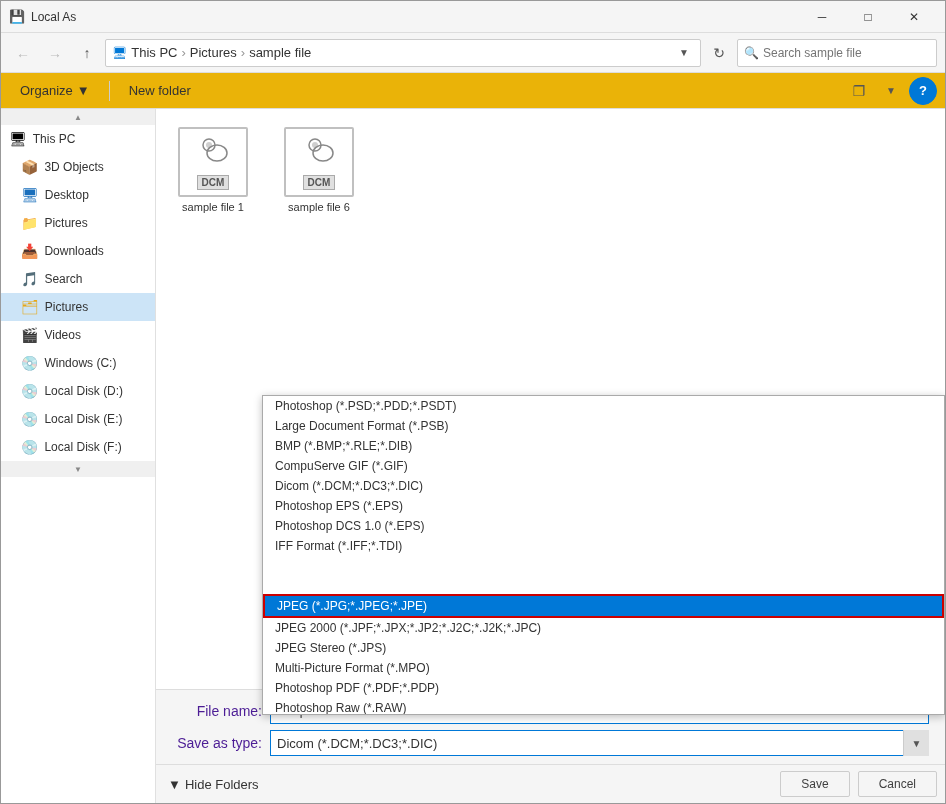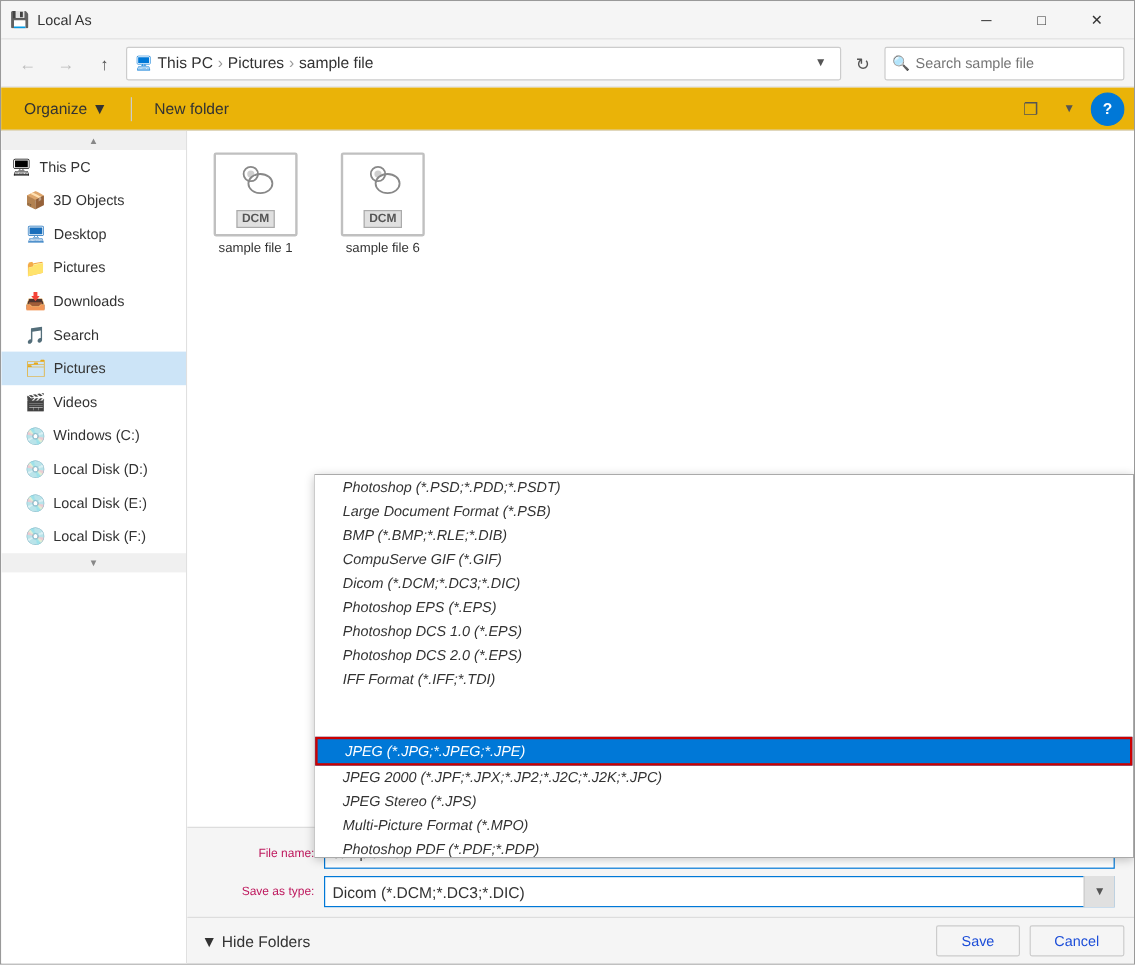--- a/index.html
+++ b/index.html
@@ -52,31 +52,31 @@
     .file-area { flex: 1; background: #fff; padding: 12px; display: flex; gap: 16px; flex-wrap: wrap; align-content: flex-start; overflow-y: auto; position: relative; }
     .file-icon-container { display: flex; flex-direction: column; align-items: center; width: 90px; cursor: pointer; padding: 6px; border-radius: 2px; }
     .file-icon { width: 70px; height: 70px; border: 2px solid #c0c0c0; background: #fff; display: flex; flex-direction: column; align-items: center; justify-content: center; border-radius: 2px; position: relative; }
     .dcm-icon-top { font-size: 22px; color: #888; margin-bottom: 2px; }
     .dcm-badge { background: #e0e0e0; border: 1px solid #aaa; font-size: 10px; font-weight: bold; color: #555; padding: 1px 4px; margin-top: 2px; }
     .file-name { font-size: 11px; color: #333; text-align: center; margin-top: 4px; word-break: break-word; }
 
     
     .bottom-area { background: #f5f5f5; border-top: 1px solid #ddd; padding: 8px 16px; display: flex; flex-direction: column; gap: 6px; }
     .form-row { display: flex; align-items: center; gap: 8px; }
-    .form-label { width: 90px; text-align: right; font-size: 10px; color: #be185d; flex-shrink: 0; }
+    .form-label { width: 90px; text-align: right; font-size: 14px; color: #4c1d95; flex-shrink: 0; }
     .form-input { flex: 1; height: 26px; border: 1px solid #0078d7; background: #fff; padding: 0 6px; font-size: 12px; color: #333; outline: none; }
     .select-wrapper { flex: 1; position: relative; display: flex; align-items: center; }
     .select-arrow { position: absolute; right: 0; top: 0; width: 26px; height: 26px; background: #e0e0e0; border-left: 1px solid #ccc; display: flex; align-items: center; justify-content: center; color: #555; font-size: 10px; pointer-events: none; }
-    .dropdown-item { padding: 3px 23px; font-size: 12px; color: #333; cursor: pointer; white-space: nowrap; font-style: italic; }
+    .dropdown-item { padding: 3px 12px; font-size: 12px; color: #333; cursor: pointer; white-space: nowrap; }
 
     
     .action-row { display: flex; align-items: center; padding: 6px 8px; border-top: 1px solid #ddd; background: #f5f5f5; }
     .hide-folders-btn { display: flex; align-items: center; gap: 4px; cursor: pointer; font-size: 12px; color: #333; background: none; border: none; padding: 2px 4px; }
     .action-buttons { margin-left: auto; display: flex; gap: 8px; }
-    .action-btn { height: 26px; padding: 0 20px; border: 1px solid #ccc; background: #f5f5f5; cursor: pointer; font-size: 12px; color: #1d4ed8; border-radius: 2px; }
+    .action-btn { height: 26px; padding: 0 20px; border: 1px solid #ccc; background: #f5f5f5; cursor: pointer; font-size: 12px; color: #404040; border-radius: 2px; }
 
     .content-wrapper { display: flex; flex-direction: column; flex: 1; overflow: hidden; position: relative; }
   </style>
 </head>
 <body>
 
 <div class="window">
 
   <div class="title-bar">
     <span class="title-bar-icon">💾</span>
@@ -219,21 +219,20 @@
       <div style="position: relative;">
 
         <div style="position: absolute; bottom: 88px; left: 106px; right: 0; background: #fff; border: 1px solid #aaa; z-index: 200; box-shadow: 0 2px 8px rgba(0,0,0,0.25); max-height: 320px; overflow-y: auto;">
           <div class="dropdown-item">Photoshop (*.PSD;*.PDD;*.PSDT)</div>
           <div class="dropdown-item">Large Document Format (*.PSB)</div>
           <div class="dropdown-item">BMP (*.BMP;*.RLE;*.DIB)</div>
           <div class="dropdown-item">CompuServe GIF (*.GIF)</div>
           <div class="dropdown-item">Dicom (*.DCM;*.DC3;*.DIC)</div>
           <div class="dropdown-item">Photoshop EPS (*.EPS)</div>
           <div class="dropdown-item">Photoshop DCS 1.0 (*.EPS)</div>
-          <div class="dropdown-item">Photoshop DCS 2.0 (*.EPS)</div>
           <div class="dropdown-item">IFF Format (*.IFF;*.TDI)</div>
           <div class="dropdown-item" style="background: #0078d7; color: #fff; border: 2px solid #cc0000; margin-top: 38px;">JPEG (*.JPG;*.JPEG;*.JPE)</div>
           <div class="dropdown-item">JPEG 2000 (*.JPF;*.JPX;*.JP2;*.J2C;*.J2K;*.JPC)</div>
           <div class="dropdown-item">JPEG Stereo (*.JPS)</div>
           <div class="dropdown-item">Multi-Picture Format (*.MPO)</div>
           <div class="dropdown-item">Photoshop PDF (*.PDF;*.PDP)</div>
           <div class="dropdown-item">Photoshop Raw (*.RAW)</div>
 
         </div>
 

